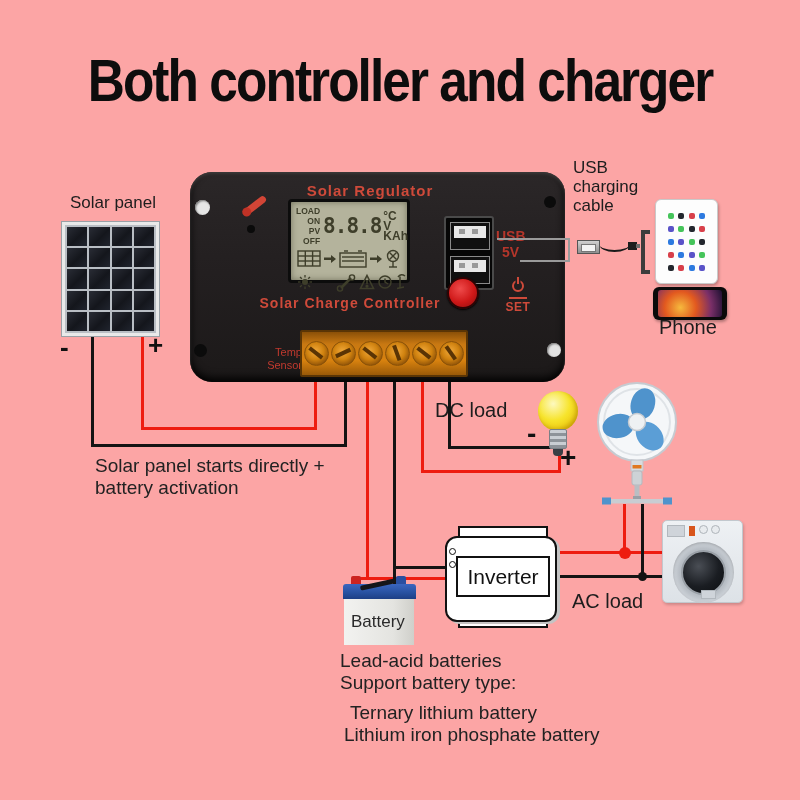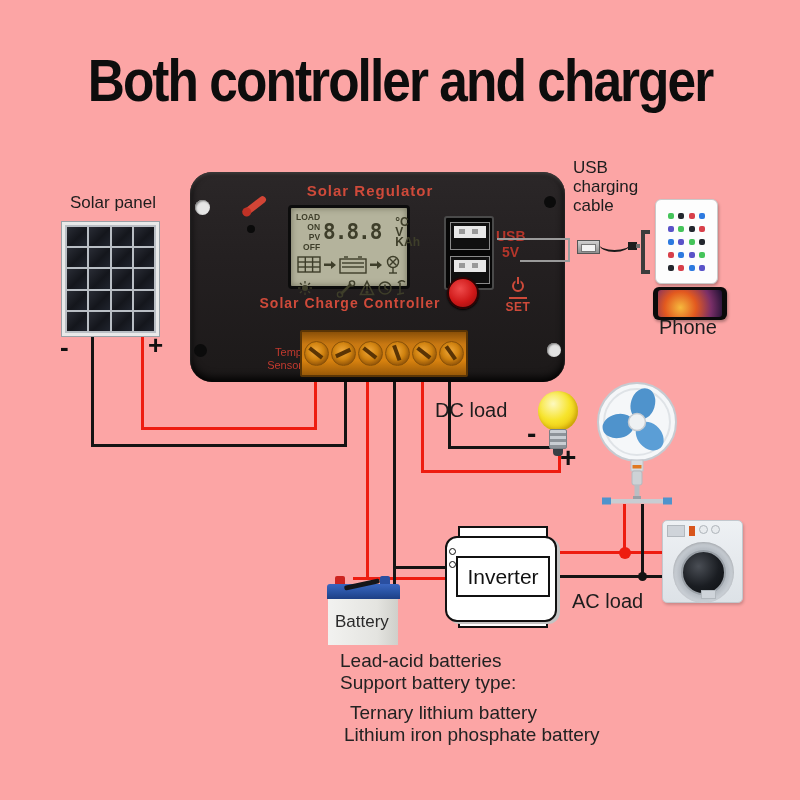--- a/index.html
+++ b/index.html
@@ -54,29 +54,29 @@
     position:absolute; left:40px; top:123px; width:240px; text-align:center;
     color:var(--controller-red,#cf4a3a); font-size:14px; font-weight:bold; letter-spacing:1px;
   }
   .thermo { position:absolute; left:52px; top:30px; width:26px; height:7px; border-radius:4px;
     background:#d24536; transform:rotate(-38deg); }
   .thermo::before { content:""; position:absolute; left:-2px; top:-1px; width:9px; height:9px;
     border-radius:50%; background:#c03226; }
 
   
   .lcd {
-    position:absolute; left:98px; top:33px; width:122px; height:84px;
+    position:absolute; left:98px; top:27px; width:122px; height:84px;
     background:var(--lcd-bg,#b4b39c); border:3px solid #0c0c0c; border-radius:4px;
     box-shadow:inset 0 0 6px rgba(60,60,40,.55); padding:4px 5px 2px 5px;
     color:#3e3e2a;
   }
   .lcd-row1 { display:flex; align-items:center; }
   .lcd-modes { font-size:8.5px; font-weight:bold; line-height:10px; text-align:right; width:34px; }
   .lcd-digits { font-family:"DejaVu Sans Mono", monospace; font-weight:bold; font-size:21px;
-    letter-spacing:-1px; margin:0 14px 0 3px; }
+    letter-spacing:-1px; margin:0 2px 0 3px; }
   .lcd-units { font-size:12px; font-weight:bold; line-height:10px; }
   .lcd svg { display:block; }
 
   
   .usb-block {
     position:absolute; left:254px; top:44px; width:50px; height:74px;
     background:#060606; border:2px solid #4a4a4a; border-radius:3px; padding:4px;
   }
   .usb-port { width:40px; height:28px; background:#101010; border:1px solid #8a8a8a;
     margin-bottom:6px; padding:3px; }
@@ -171,21 +171,21 @@
     border:2px solid #9aa0a7; }
   .washer .hatch { position:absolute; left:38px; top:69px; width:15px; height:9px; background:#cfd4da; border:1px solid #b2b8be; }
 
   .inv-tall { position:absolute; left:458px; top:526px; width:90px; height:102px; border:2.5px solid #111; background:#fff; z-index:2; }
   .inv-round { position:absolute; left:445px; top:536px; width:112px; height:86px; border:2.5px solid #111;
     border-radius:12px; background:#fff; box-shadow:3px 2px 0 #c4c4c4; z-index:2; }
   .inv-band { position:absolute; left:456px; top:556px; width:94px; height:41px; border:2.5px solid #111;
     background:#fff; z-index:3; display:flex; align-items:center; justify-content:center; font-size:21px; color:#111; }
   .inv-dot { position:absolute; width:7px; height:7px; border:1.5px solid #111; border-radius:50%; background:#fff; z-index:4; }
 
-  .battery { position:absolute; left:327px; top:575px; width:74px; height:70px; z-index:2; }
+  .battery { position:absolute; left:343px; top:575px; width:74px; height:70px; z-index:2; }
   .batt-cap { position:absolute; width:10px; height:10px; border-radius:2px; top:1px; }
   .batt-cap.pos { left:8px; background:#cc2420; }
   .batt-cap.neg { left:53px; background:#2a4fa0; }
   .batt-top { position:absolute; left:0; top:9px; width:73px; height:15px; border-radius:3px 3px 0 0;
     background:linear-gradient(180deg,#3a66c0 0%,#27509f 60%,#1d3f85 100%); }
   .batt-handle { position:absolute; left:17px; top:7px; width:36px; height:5px; background:#15161a;
     transform:rotate(-12deg); border-radius:2px; }
   .batt-body { position:absolute; left:1px; top:24px; width:70px; height:46px;
     background:linear-gradient(90deg,#f2f2f0 0%,#e4e4e0 70%,#cfcfca 100%);
     display:flex; align-items:center; padding-left:7px; font-size:17px; color:#2a2a2a; }
@@ -465,20 +465,24 @@
     <div class="batt-cap neg"></div>
     <div class="batt-top"></div>
     <div class="batt-handle"></div>
     <div class="batt-body">
       <span>Battery</span>
     </div>
   </div>
 
   <div class="lbl s20" style="left:572px;top:590px;">AC load</div>
 
+  <div class="note" style="left:95px;top:455px;">
+    <div>Solar panel starts directly +</div>
+    <div>battery activation</div>
+  </div>
   <div class="note" style="left:340px;top:650px;">
     <div>Lead-acid batteries</div>
     <div>Support battery type:</div>
     <div style="margin-top:8px;padding-left:10px;">Ternary lithium battery</div>
     <div style="padding-left:4px;">Lithium iron phosphate battery</div>
   </div>
 
 </div>
 
 </body></html>

